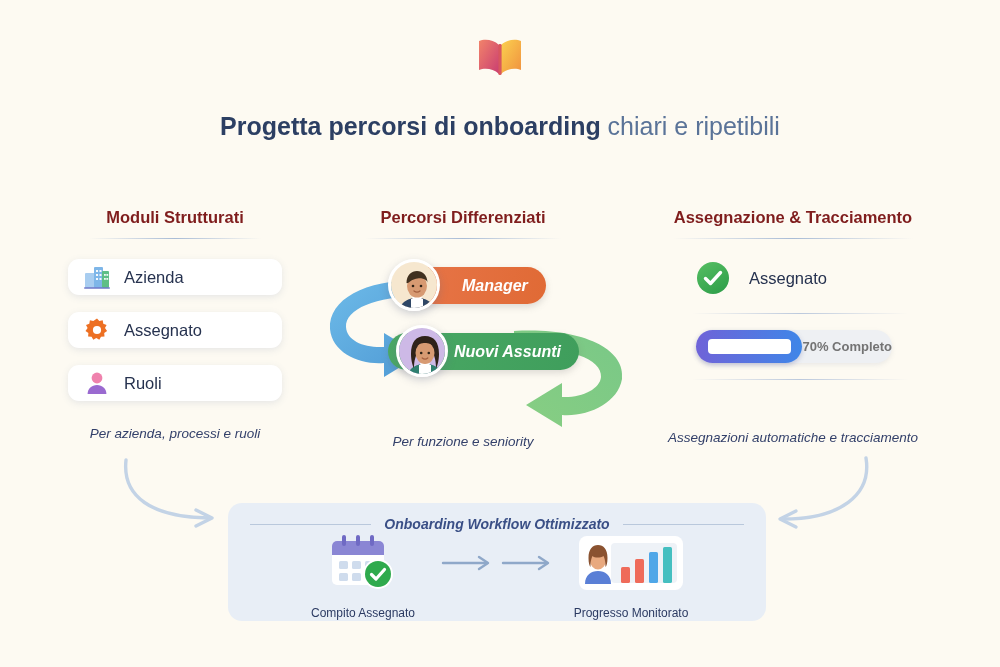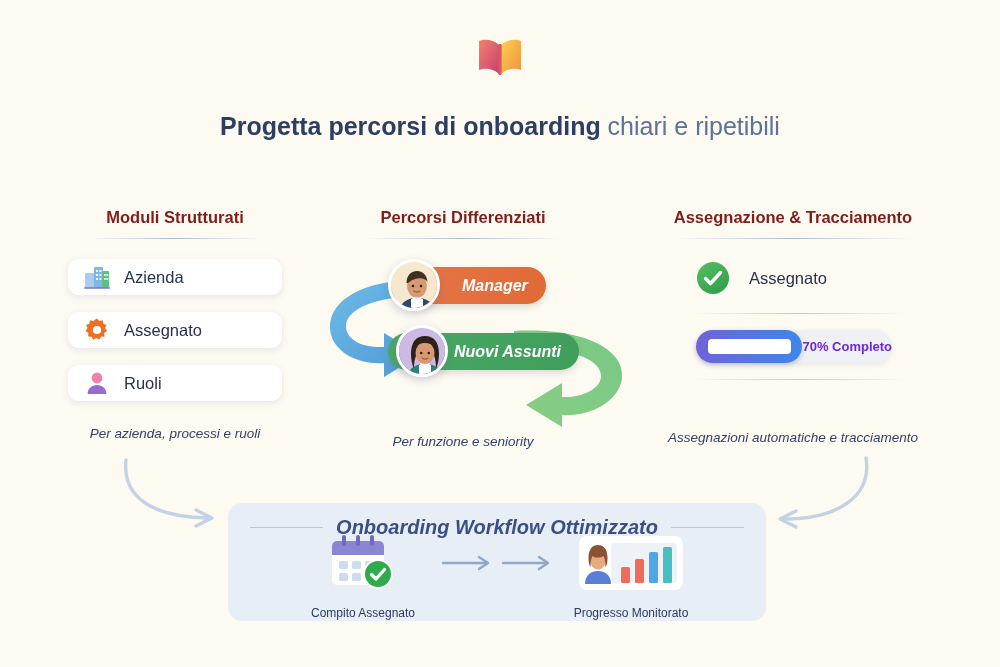--- a/index.html
+++ b/index.html
@@ -100,39 +100,39 @@
   .progress-fill {
     height: 33px; border-radius: 17px;
     background: linear-gradient(90deg,#6f63d8,#3f86e8);
     display: flex; align-items: center; justify-content: center;
     box-shadow: 0 2px 5px rgba(80,90,160,0.3);
   }
   .progress-inner {
     width: 78%; height: 15px; background: #ffffff; border-radius: 4px;
   }
   .progress-text {
-    flex: 1; text-align: right; font-size: 13px; font-weight: bold; color: #6d28d9;
+    flex: 1; text-align: right; font-size: 13px; font-weight: bold; color: #737373;
     white-space: nowrap;
   }
 
   
   .connector { position: absolute; pointer-events: none; }
 
   
   .panel {
     position: absolute; left: 228px; top: 503px; width: 538px; height: 118px;
     background: #e8eef6; border-radius: 14px;
   }
   .panel-head {
     display: flex; align-items: center; gap: 13px;
     padding: 13px 22px 0;
   }
   .panel-line { flex: 1; height: 1px; background: #b9c8dc; }
   .panel-title {
-    font-style: italic; font-weight: bold; font-size: 20px; color: #3a4f86;
+    font-style: italic; font-weight: bold; font-size: 14px; color: #3a4f86;
     white-space: nowrap;
   }
   .steps {
     position: absolute; top: 532px; left: 228px; width: 538px;
     display: flex; align-items: flex-start; justify-content: center; gap: 0;
   }
   .step { width: 148px; display: flex; flex-direction: column; align-items: center; }
   .step-icon { height: 62px; display: flex; align-items: center; justify-content: center; }
   .step-label {
     margin-top: 12px; font-size: 12px; color: #2b3a62; white-space: nowrap;

